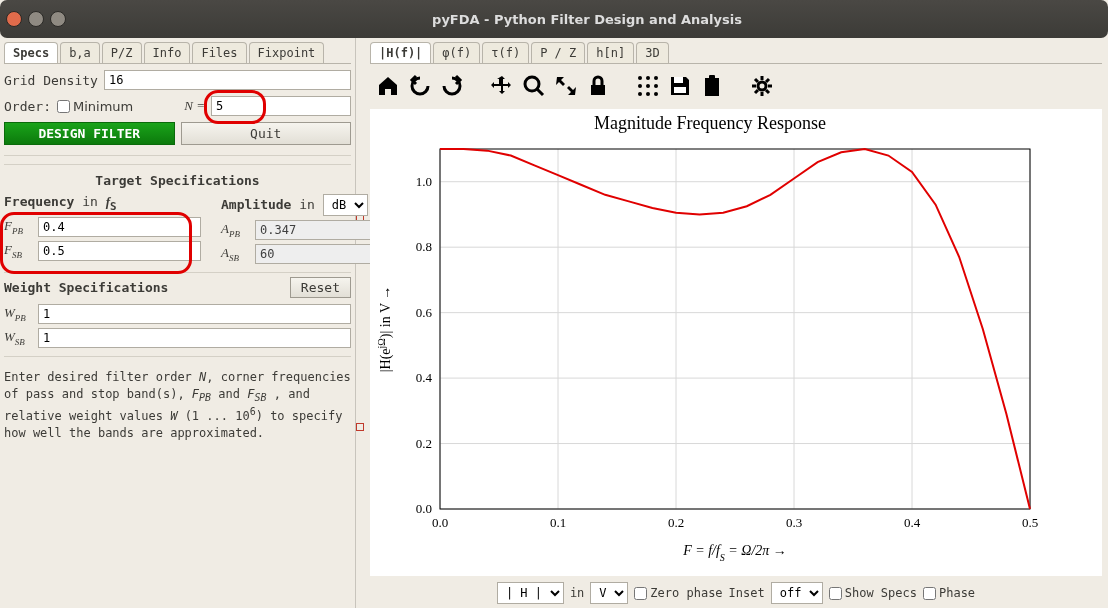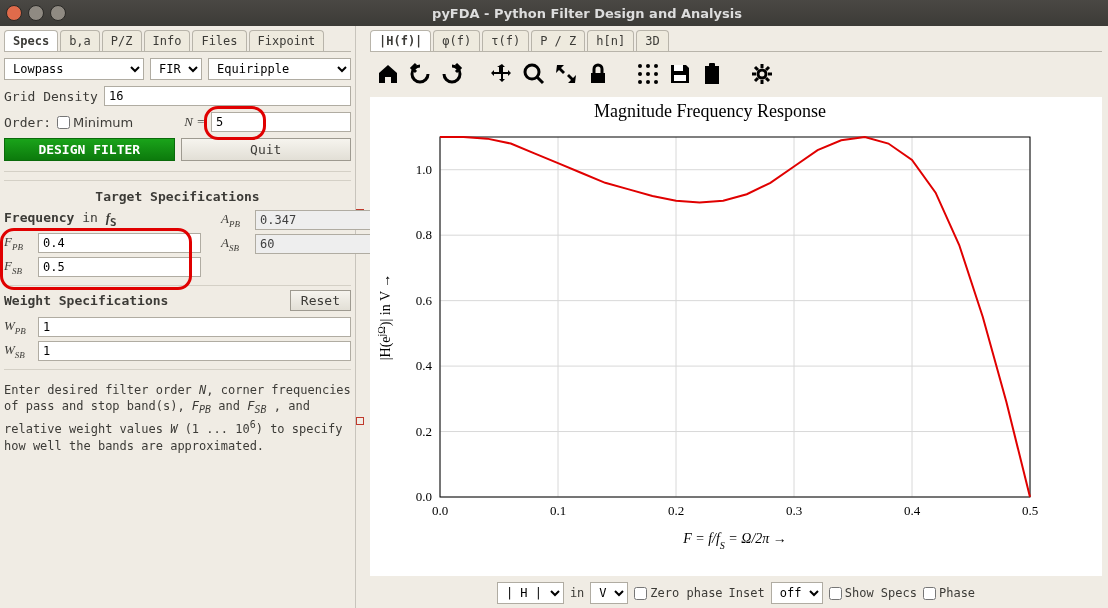--- a/index.html
+++ b/index.html
@@ -1,18 +1,18 @@
 <!DOCTYPE html>
 <html><head>
 <meta charset="utf-8">
 <style>
   html,body{margin:0;padding:0;font-family:"DejaVu Sans",Arial,sans-serif;font-size:13px;background:#f0ece4;color:#3c3b37;}
   body{width:1108px;height:608px;overflow:hidden;display:flex;flex-direction:column;}
   
-  .titlebar{height:26px;background:linear-gradient(#4a4844,#3c3b37);display:flex;align-items:center;padding:0 6px;color:#ddd;font-size:13px;}
+  .titlebar{height:38px;background:linear-gradient(#4a4844,#3c3b37);display:flex;align-items:center;padding:0 6px;color:#ddd;font-size:13px;border-radius:7px;}
   .tb-btn{width:14px;height:14px;border-radius:50%;margin-right:6px;border:1px solid #2a2926;}
   .tb-close{background:#e06b4b;} .tb-min{background:#8f8a82;} .tb-max{background:#8f8a82;}
   .tb-title{flex:1;text-align:center;font-weight:bold;}
   .content{flex:1;display:flex;}
   
   .left{width:356px;border-right:1px solid #c8c4bc;display:flex;flex-direction:column;padding:4px 4px 4px 4px;box-sizing:border-box;}
   .tabbar{display:flex;border-bottom:1px solid #b8b4aa;margin-bottom:6px;}
   .tab{padding:3px 8px;border:1px solid #b8b4aa;border-bottom:none;border-radius:4px 4px 0 0;margin-right:2px;background:#eeeade;font-family:"DejaVu Sans Mono",monospace;font-size:12px;cursor:pointer;}
   .tab.active{background:#fff;font-weight:bold;}
   .row{display:flex;align-items:center;margin-bottom:6px;gap:6px;}
@@ -63,25 +63,20 @@
   <div class="left" style="position:relative;">
     <div class="tabbar" id="left-tabs">
         <div class="tab active">Specs</div>
         <div class="tab">b,a</div>
         <div class="tab">P/Z</div>
         <div class="tab">Info</div>
         <div class="tab">Files</div>
         <div class="tab">Fixpoint</div>
       </div>
 
-    <div class="row">
-      <select class="sel-wide" style="max-width:140px"><option>Lowpass</option></select>
-      <select><option>FIR</option></select>
-      <select class="sel-wide"><option>Equiripple</option></select>
-    </div>
 
     <div class="row">
       <span class="lbl">Grid Density</span>
       <input type="text" class="sel-wide" value="16" style="">
     </div>
 
     <div class="row" style="position:relative;">
       <span class="lbl">Order:</span>
       <label class="chk">
           <input type="checkbox" style="">
@@ -111,20 +106,23 @@
         <div class="field">
             <span class="fl"><span>F</span><sub>PB</sub></span>
             <input type="text" value="0.4" style="">
           </div>
         <div class="field">
             <span class="fl"><span>F</span><sub>SB</sub></span>
             <input type="text" value="0.5" style="">
           </div>
       </div>
       <div class="col">
+        <div class="colhdr">
+          <span>Amplitude</span><span style="font-weight:normal"> in </span><select style="font-weight:normal"><option>dB</option></select>
+        </div>
         <div class="field">
             <span class="fl"><span>A</span><sub>PB</sub></span>
             <input type="text" disabled="" value="0.347" style="">
           </div>
         <div class="field">
             <span class="fl"><span>A</span><sub>SB</sub></span>
             <input type="text" disabled="" value="60" style="">
           </div>
       </div>
       <div class="redring" style="left:-4px;top:18px;width:186px;height:56px;"></div>

